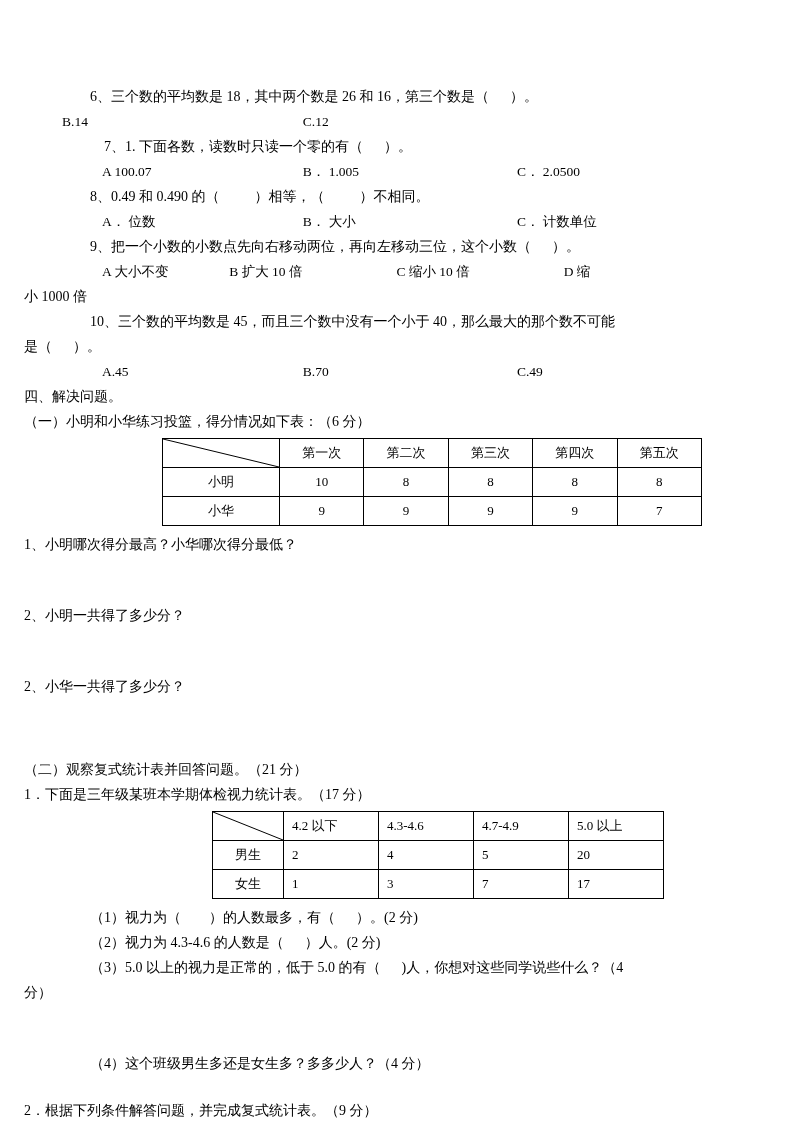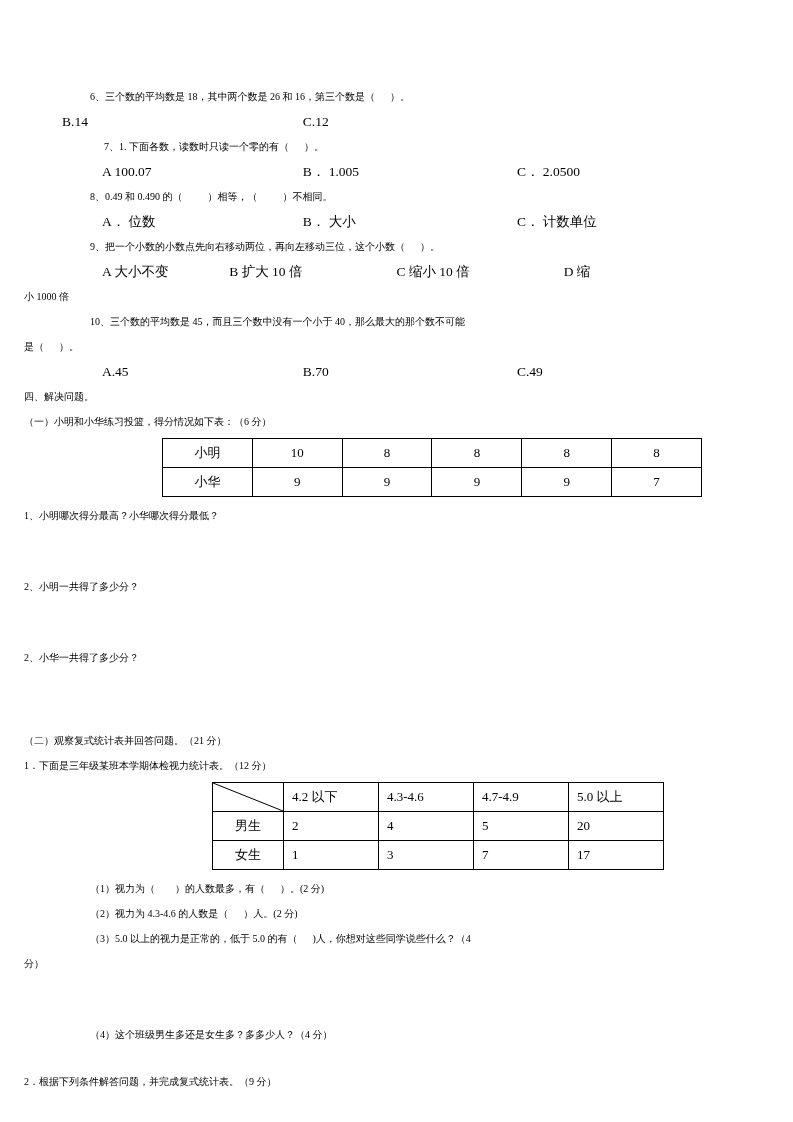--- a/index.html
+++ b/index.html
@@ -15,21 +15,21 @@
     position: relative;
   }
   .page {
     position: relative;
     width: 793px;
     height: 1122px;
     box-sizing: border-box;
     padding: 84px 62px 20px 62px;
   }
   .line {
-    font-size: 10px;
+    font-size: 14px;
     line-height: 25px;
     white-space: pre-wrap;
   }
   .indent1 { text-indent: 28px; }
   .indent2 { text-indent: 42px; }
   .noindent { text-indent: 0; }
 
   .opts {
     display: flex;
     font-size: 13.5px;
@@ -124,20 +124,32 @@
     <span class="o2">B.70</span>
     <span class="o3">C.49</span>
   </div>
 
   <div class="line noindent" style="margin-left:-38px;">四、解决问题。</div>
   <div class="line noindent" style="margin-left:-38px;">（一）小明和小华练习投篮，得分情况如下表：（6 分）</div>
 
   <div class="tbl-wrap">
     <table class="tbl1">
       <tbody>
+          <tr>
+        <td class="hdr-blank diag">
+          <svg class="slash" viewBox="0 0 116 28" preserveAspectRatio="none">
+            <line x1="0" y1="0" x2="116" y2="28" stroke="#000" stroke-width="1"></line>
+          </svg>
+        </td>
+        <td>第一次</td>
+        <td>第二次</td>
+        <td>第三次</td>
+        <td>第四次</td>
+        <td>第五次</td>
+      </tr>
       <tr>
         <td class="name">小明</td>
         <td>10</td>
         <td>8</td>
         <td>8</td>
         <td>8</td>
         <td>8</td>
       </tr>
       <tr>
         <td class="name">小华</td>
@@ -153,21 +165,21 @@
 
   <div class="line noindent" style="margin-left:-38px;">1、小明哪次得分最高？小华哪次得分最低？</div>
   <div class="spacer-lg"></div>
   <div class="line noindent" style="margin-left:-38px;">2、小明一共得了多少分？</div>
   <div class="spacer-lg"></div>
   <div class="line noindent" style="margin-left:-38px;">2、小华一共得了多少分？</div>
 
   <div class="spacer-xl"></div>
 
   <div class="line noindent" style="margin-left:-38px;">（二）观察复式统计表并回答问题。（21 分）</div>
-  <div class="line noindent" style="margin-left:-38px;">1．下面是三年级某班本学期体检视力统计表。（12 分）</div>
+  <div class="line noindent" style="margin-left:-38px;">1．下面是三年级某班本学期体检视力统计表。（17 分）</div>
 
   <div class="tbl-wrap">
     <table class="tbl2">
       <tbody>
           <tr>
         <td class="hdr-blank diag">
           <svg class="slash" viewBox="0 0 70 28" preserveAspectRatio="none">
             <line x1="0" y1="0" x2="70" y2="28" stroke="#000" stroke-width="1"></line>
           </svg>
         </td>

